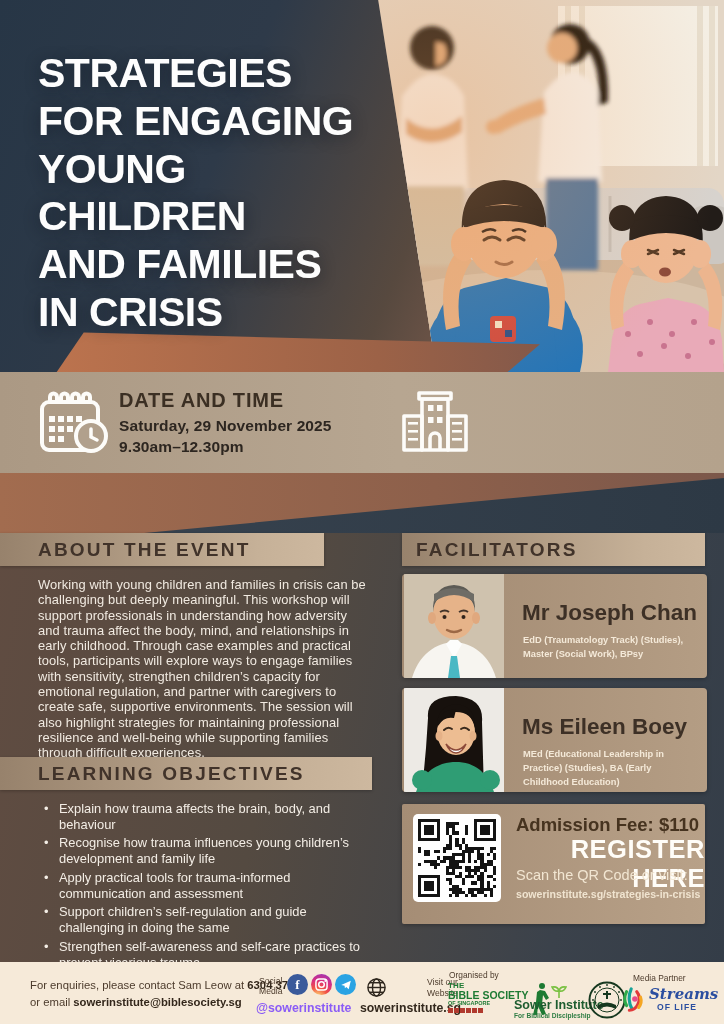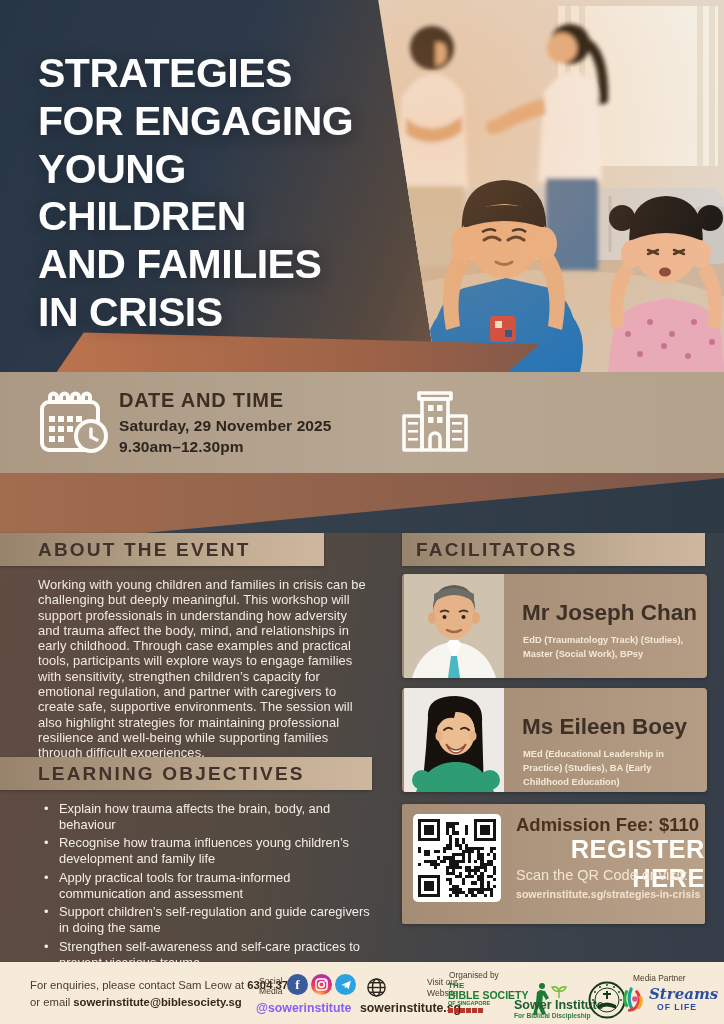--- a/index.html
+++ b/index.html
@@ -295,21 +295,21 @@
 
   <p class="about-body">Working with young children and families in crisis can be challenging but deeply meaningful. This workshop will support professionals in understanding how adversity and trauma affect the body, mind, and relationships in early childhood. Through case examples and practical tools, participants will explore ways to engage families with sensitivity, strengthen children’s capacity for emotional regulation, and partner with caregivers to create safe, supportive environments. The session will also highlight strategies for maintaining professional resilience and well-being while supporting families through difficult experiences.</p>
 
   <div class="sec-bar bar-learn">
     <span>LEARNING OBJECTIVES</span>
   </div>
   <ul class="objectives">
     <li>Explain how trauma affects the brain, body, and behaviour</li>
     <li>Recognise how trauma influences young children’s development and family life</li>
     <li>Apply practical tools for trauma-informed communication and assessment</li>
-    <li>Support children’s self-regulation and guide caregivers in doing the same</li>
+    <li>Support children’s self-regulation and guide challenging in doing the same</li>
     <li>Strengthen self-awareness and self-care practices to prevent vicarious trauma</li>
   </ul>
 
   <div class="card card-1">
     <svg class="photo" viewBox="0 0 100 104">
       <rect width="100" height="104" fill="#cfc2ae"></rect>
       <path d="M8 104 C16 76 38 68 50 68 C62 68 84 76 92 104 Z" fill="#f7f5f0"></path>
       <path d="M42 70 L50 84 L58 70 L54 66 L46 66 Z" fill="#fdfdfc"></path>
       <path d="M47 82 L53 82 L56 104 L44 104 Z" fill="#49b8c4"></path>
       <ellipse cx="50" cy="40" rx="21" ry="25" fill="#e6b389"></ellipse>

